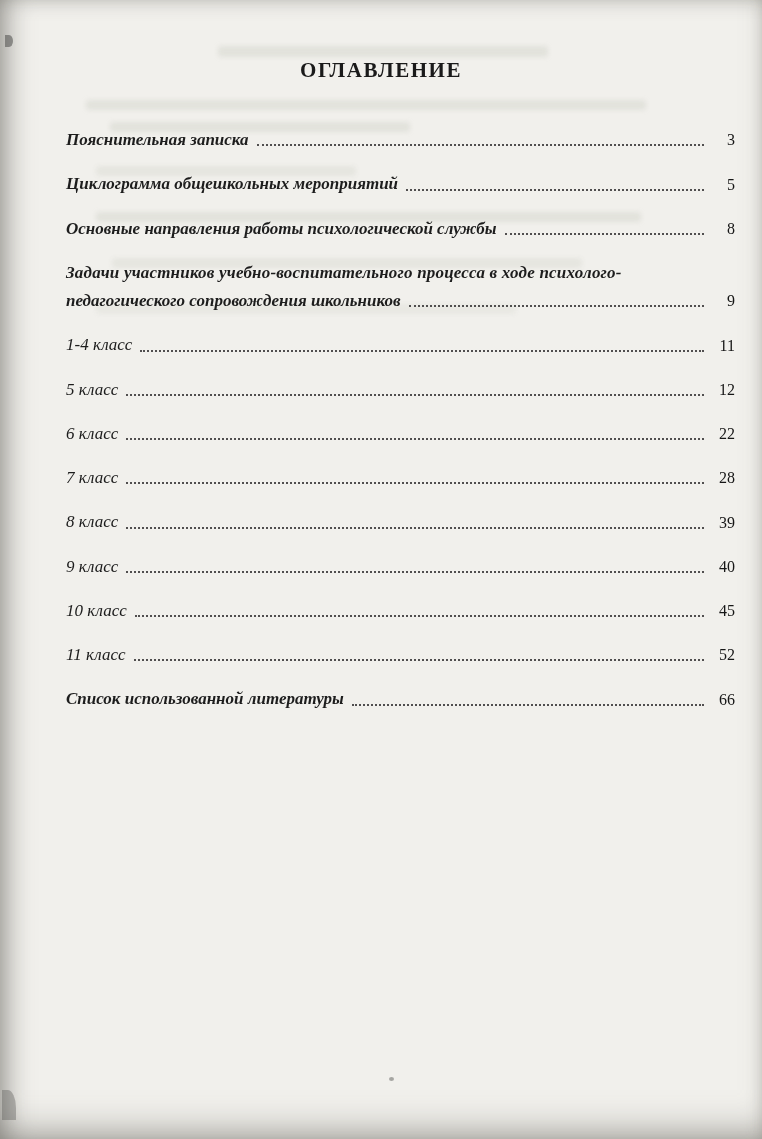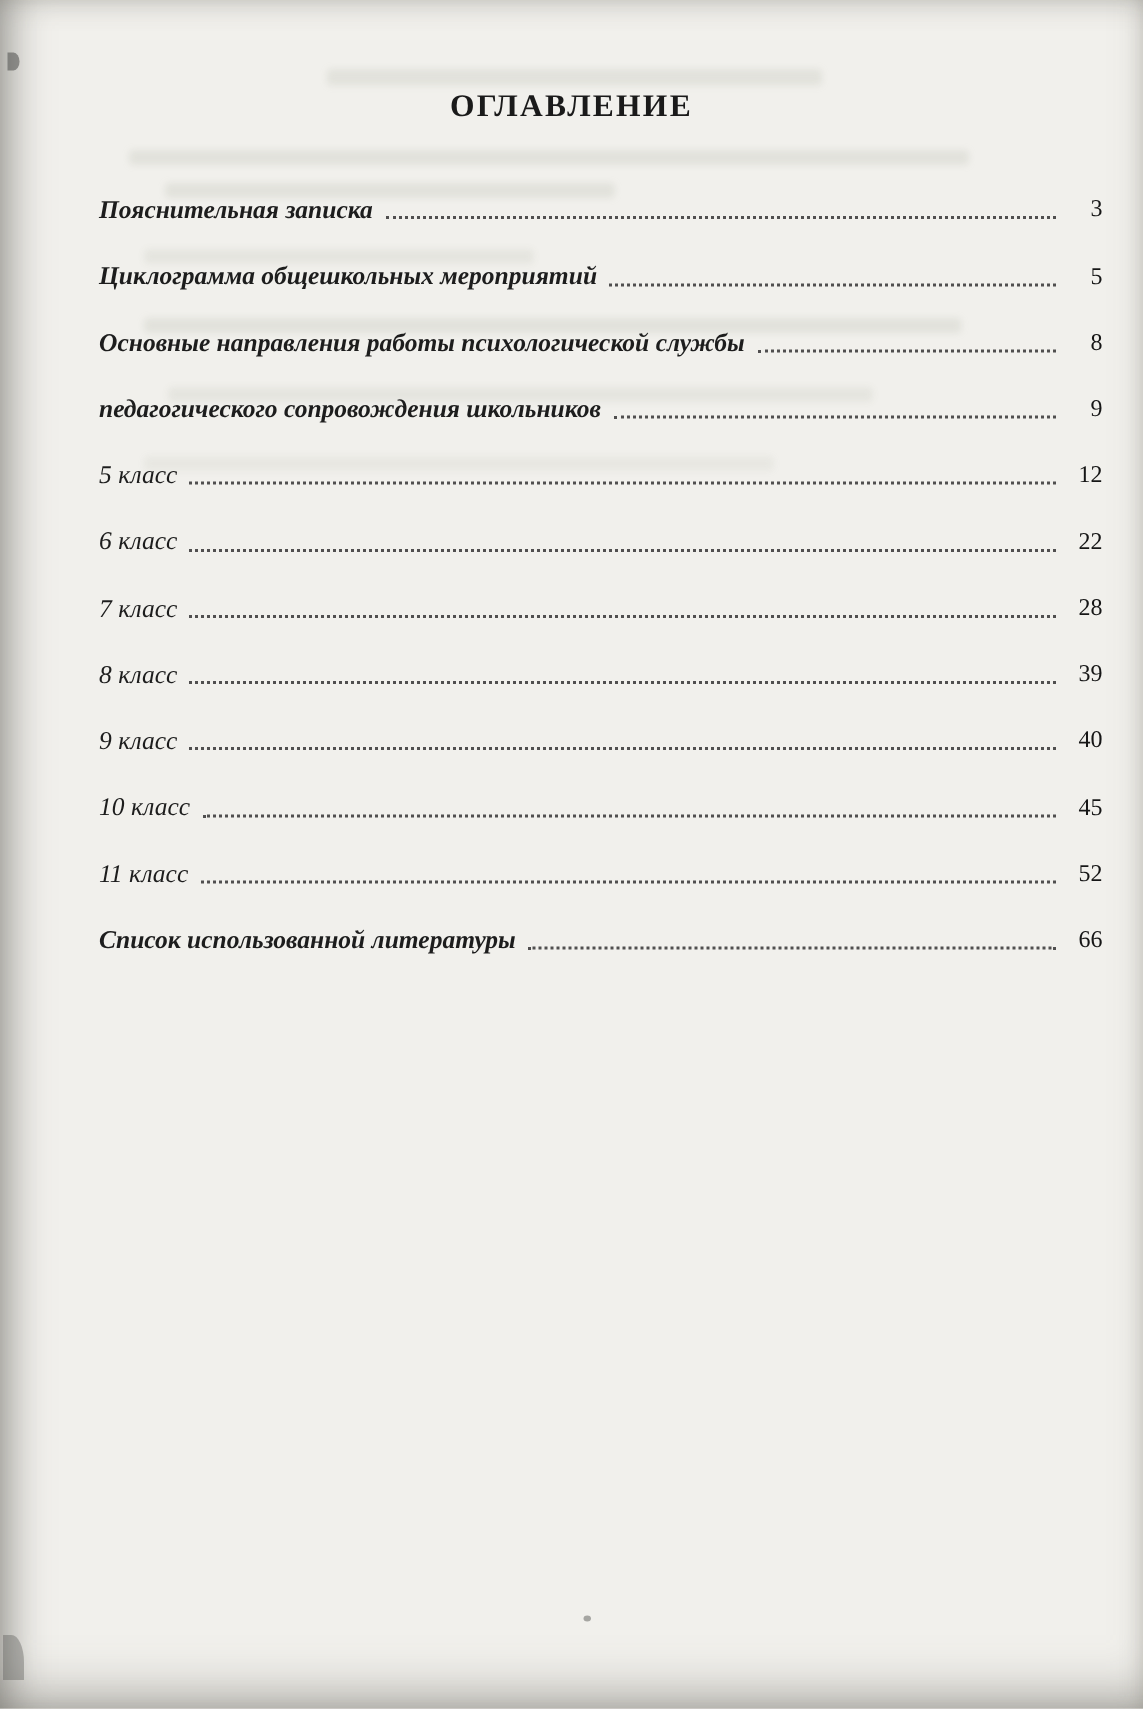--- a/index.html
+++ b/index.html
@@ -129,24 +129,32 @@
         </div>
       </div>
       <div class="entry bold">
         <div class="row">
           <span class="label">Основные направления работы психологической службы</span>
           <span class="leader"></span>
           <span class="pagenum">8</span>
         </div>
       </div>
       <div class="entry bold">
+        <div class="line1">Задачи участников учебно-воспитательного процесса в ходе психолого-</div>
         <div class="row">
           <span class="label">педагогического сопровождения школьников</span>
           <span class="leader"></span>
           <span class="pagenum">9</span>
+        </div>
+      </div>
+      <div class="entry">
+        <div class="row">
+          <span class="label">1-4 класс</span>
+          <span class="leader"></span>
+          <span class="pagenum">11</span>
         </div>
       </div>
       <div class="entry">
         <div class="row">
           <span class="label">5 класс</span>
           <span class="leader"></span>
           <span class="pagenum">12</span>
         </div>
       </div>
       <div class="entry">

